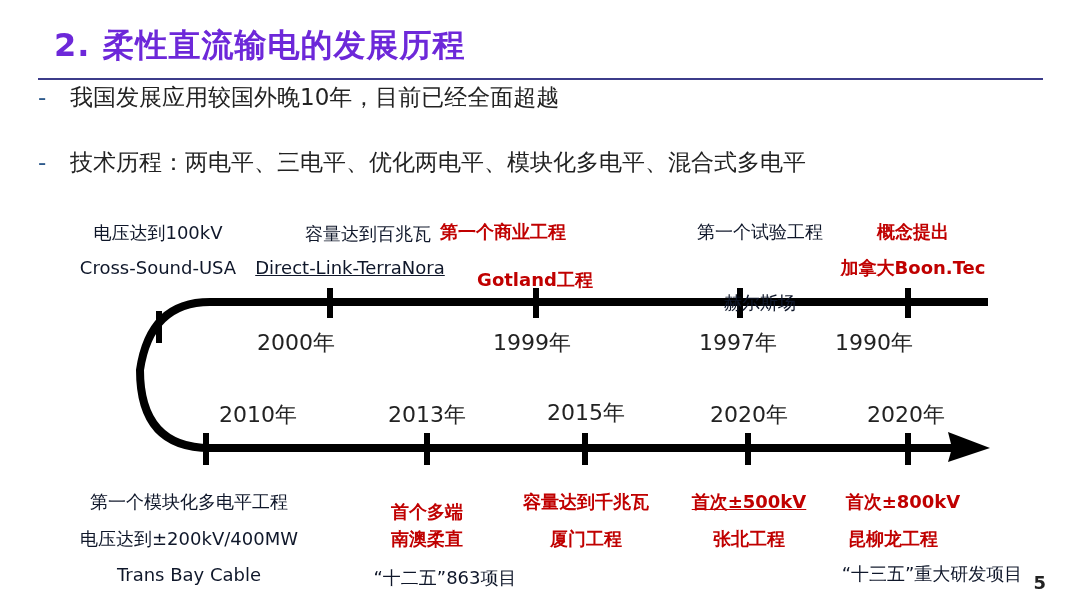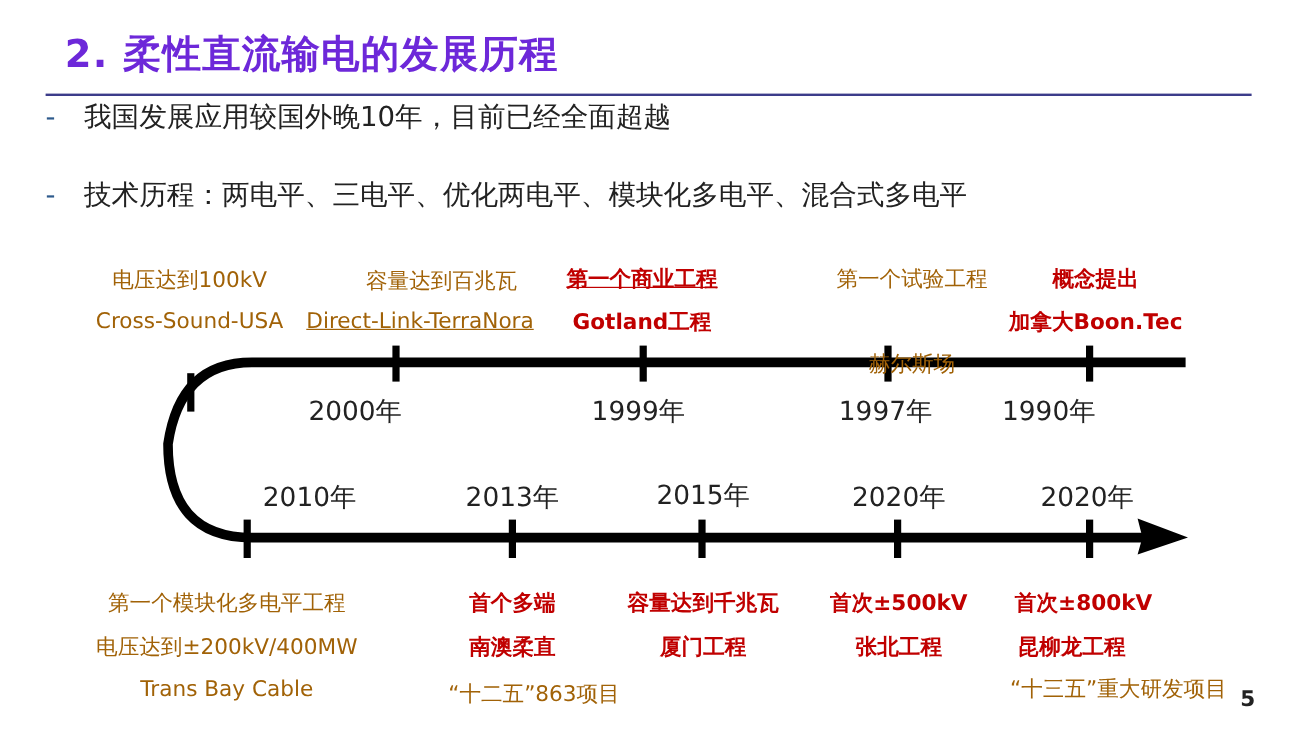--- a/index.html
+++ b/index.html
@@ -8,21 +8,21 @@
     .title { position: absolute; left: 54px; top: 24px; font-size: 32px; font-weight: bold; color: #6d28d9;
       letter-spacing: 1px; }
     .title-rule { position: absolute; left: 38px; top: 78px; width: 1005px; height: 2px; background: #3c3c8a; }
     .bullet { position: absolute; left: 38px; font-size: 23px; color: #222; }
     .bullet .dash { color: #2e5a8c; display: inline-block; width: 32px; }
     .b1 { top: 82px; }
     .b2 { top: 147px; }
     svg.tl { position: absolute; left: 0; top: 0; }
     .lbl { position: absolute; font-size: 18px; white-space: nowrap; transform: translateX(-50%); text-align: center; }
     .red { color: #c00000; font-weight: bold; }
-    .black { color: #a16207; padding-left: 36px; }
+    .black { color: #0f172a; padding-left: 36px; }
     .year { position: absolute; font-size: 22px; color: #222; transform: translateX(-50%); white-space: nowrap; }
     .page-num { position: absolute; right: 34px; top: 572px; font-size: 18px; font-weight: bold; color: #222; }
   </style>
 </head>
 <body>
 
 <div class="title">2. 柔性直流输电的发展历程</div>
 <div class="title-rule"></div>
 
 <div class="bullet b1">
@@ -48,22 +48,22 @@
   <rect x="745" y="433" width="6" height="32" fill="#000"></rect>
   <rect x="905" y="433" width="6" height="32" fill="#000"></rect>
 </svg>
 
 <div class="lbl black" style="left:140px;top:221px;">电压达到100kV</div>
 <div class="lbl black" style="left:140px;top:257px;">Cross-Sound-USA</div>
 
 <div class="lbl black" style="left:350px;top:222px;">容量达到百兆瓦</div>
 <div class="lbl black" style="left:332px;top:257px;text-decoration:underline;">Direct-Link-TerraNora</div>
 
-<div class="lbl red" style="left:535px;top:220px;text-decoration:underline;">第一个商业工程</div>
-<div class="lbl red" style="left:535px;top:256px;">Gotland工程</div>
+<div class="lbl red" style="left:503px;top:220px;">第一个商业工程</div>
+<div class="lbl red" style="left:535px;top:268px;">Gotland工程</div>
 
 <div class="lbl black" style="left:742px;top:220px;">第一个试验工程</div>
 <div class="lbl black" style="left:742px;top:256px;margin-top:35px;">赫尔斯场</div>
 
 <div class="lbl red" style="left:913px;top:220px;">概念提出</div>
 <div class="lbl red" style="left:913px;top:256px;">加拿大Boon.Tec</div>
 
 <div class="year" style="left:296px;top:328px;">2000年</div>
 <div class="year" style="left:532px;top:328px;">1999年</div>
 <div class="year" style="left:738px;top:328px;">1997年</div>
@@ -72,27 +72,27 @@
 <div class="year" style="left:258px;top:400px;">2010年</div>
 <div class="year" style="left:427px;top:400px;">2013年</div>
 <div class="year" style="left:586px;top:398px;">2015年</div>
 <div class="year" style="left:749px;top:400px;">2020年</div>
 <div class="year" style="left:906px;top:400px;">2020年</div>
 
 <div class="lbl black" style="left:171px;top:490px;">第一个模块化多电平工程</div>
 <div class="lbl black" style="left:171px;top:527px;">电压达到±200kV/400MW</div>
 <div class="lbl black" style="left:171px;top:564px;">Trans Bay Cable</div>
 
-<div class="lbl red" style="left:427px;top:490px;text-align:right;">首个多端</div>
+<div class="lbl red" style="left:427px;top:500px;text-align:right;">首个多端</div>
 <div class="lbl red" style="left:427px;top:527px;">南澳柔直</div>
 <div class="lbl black" style="left:427px;top:566px;">“十二五”863项目</div>
 
 <div class="lbl red" style="left:586px;top:490px;">容量达到千兆瓦</div>
 <div class="lbl red" style="left:586px;top:527px;">厦门工程</div>
 
-<div class="lbl red" style="left:749px;top:490px;">首次±500kV</div>
+<div class="lbl red" style="left:749px;top:490px;text-decoration:underline;">首次±500kV</div>
 <div class="lbl red" style="left:749px;top:527px;">张北工程</div>
 
 <div class="lbl red" style="left:903px;top:490px;">首次±800kV</div>
 <div class="lbl red" style="left:893px;top:527px;">昆柳龙工程</div>
 <div class="lbl black" style="left:914px;top:562px;">“十三五”重大研发项目</div>
 
 <div class="page-num">5</div>
 
 </body></html>

